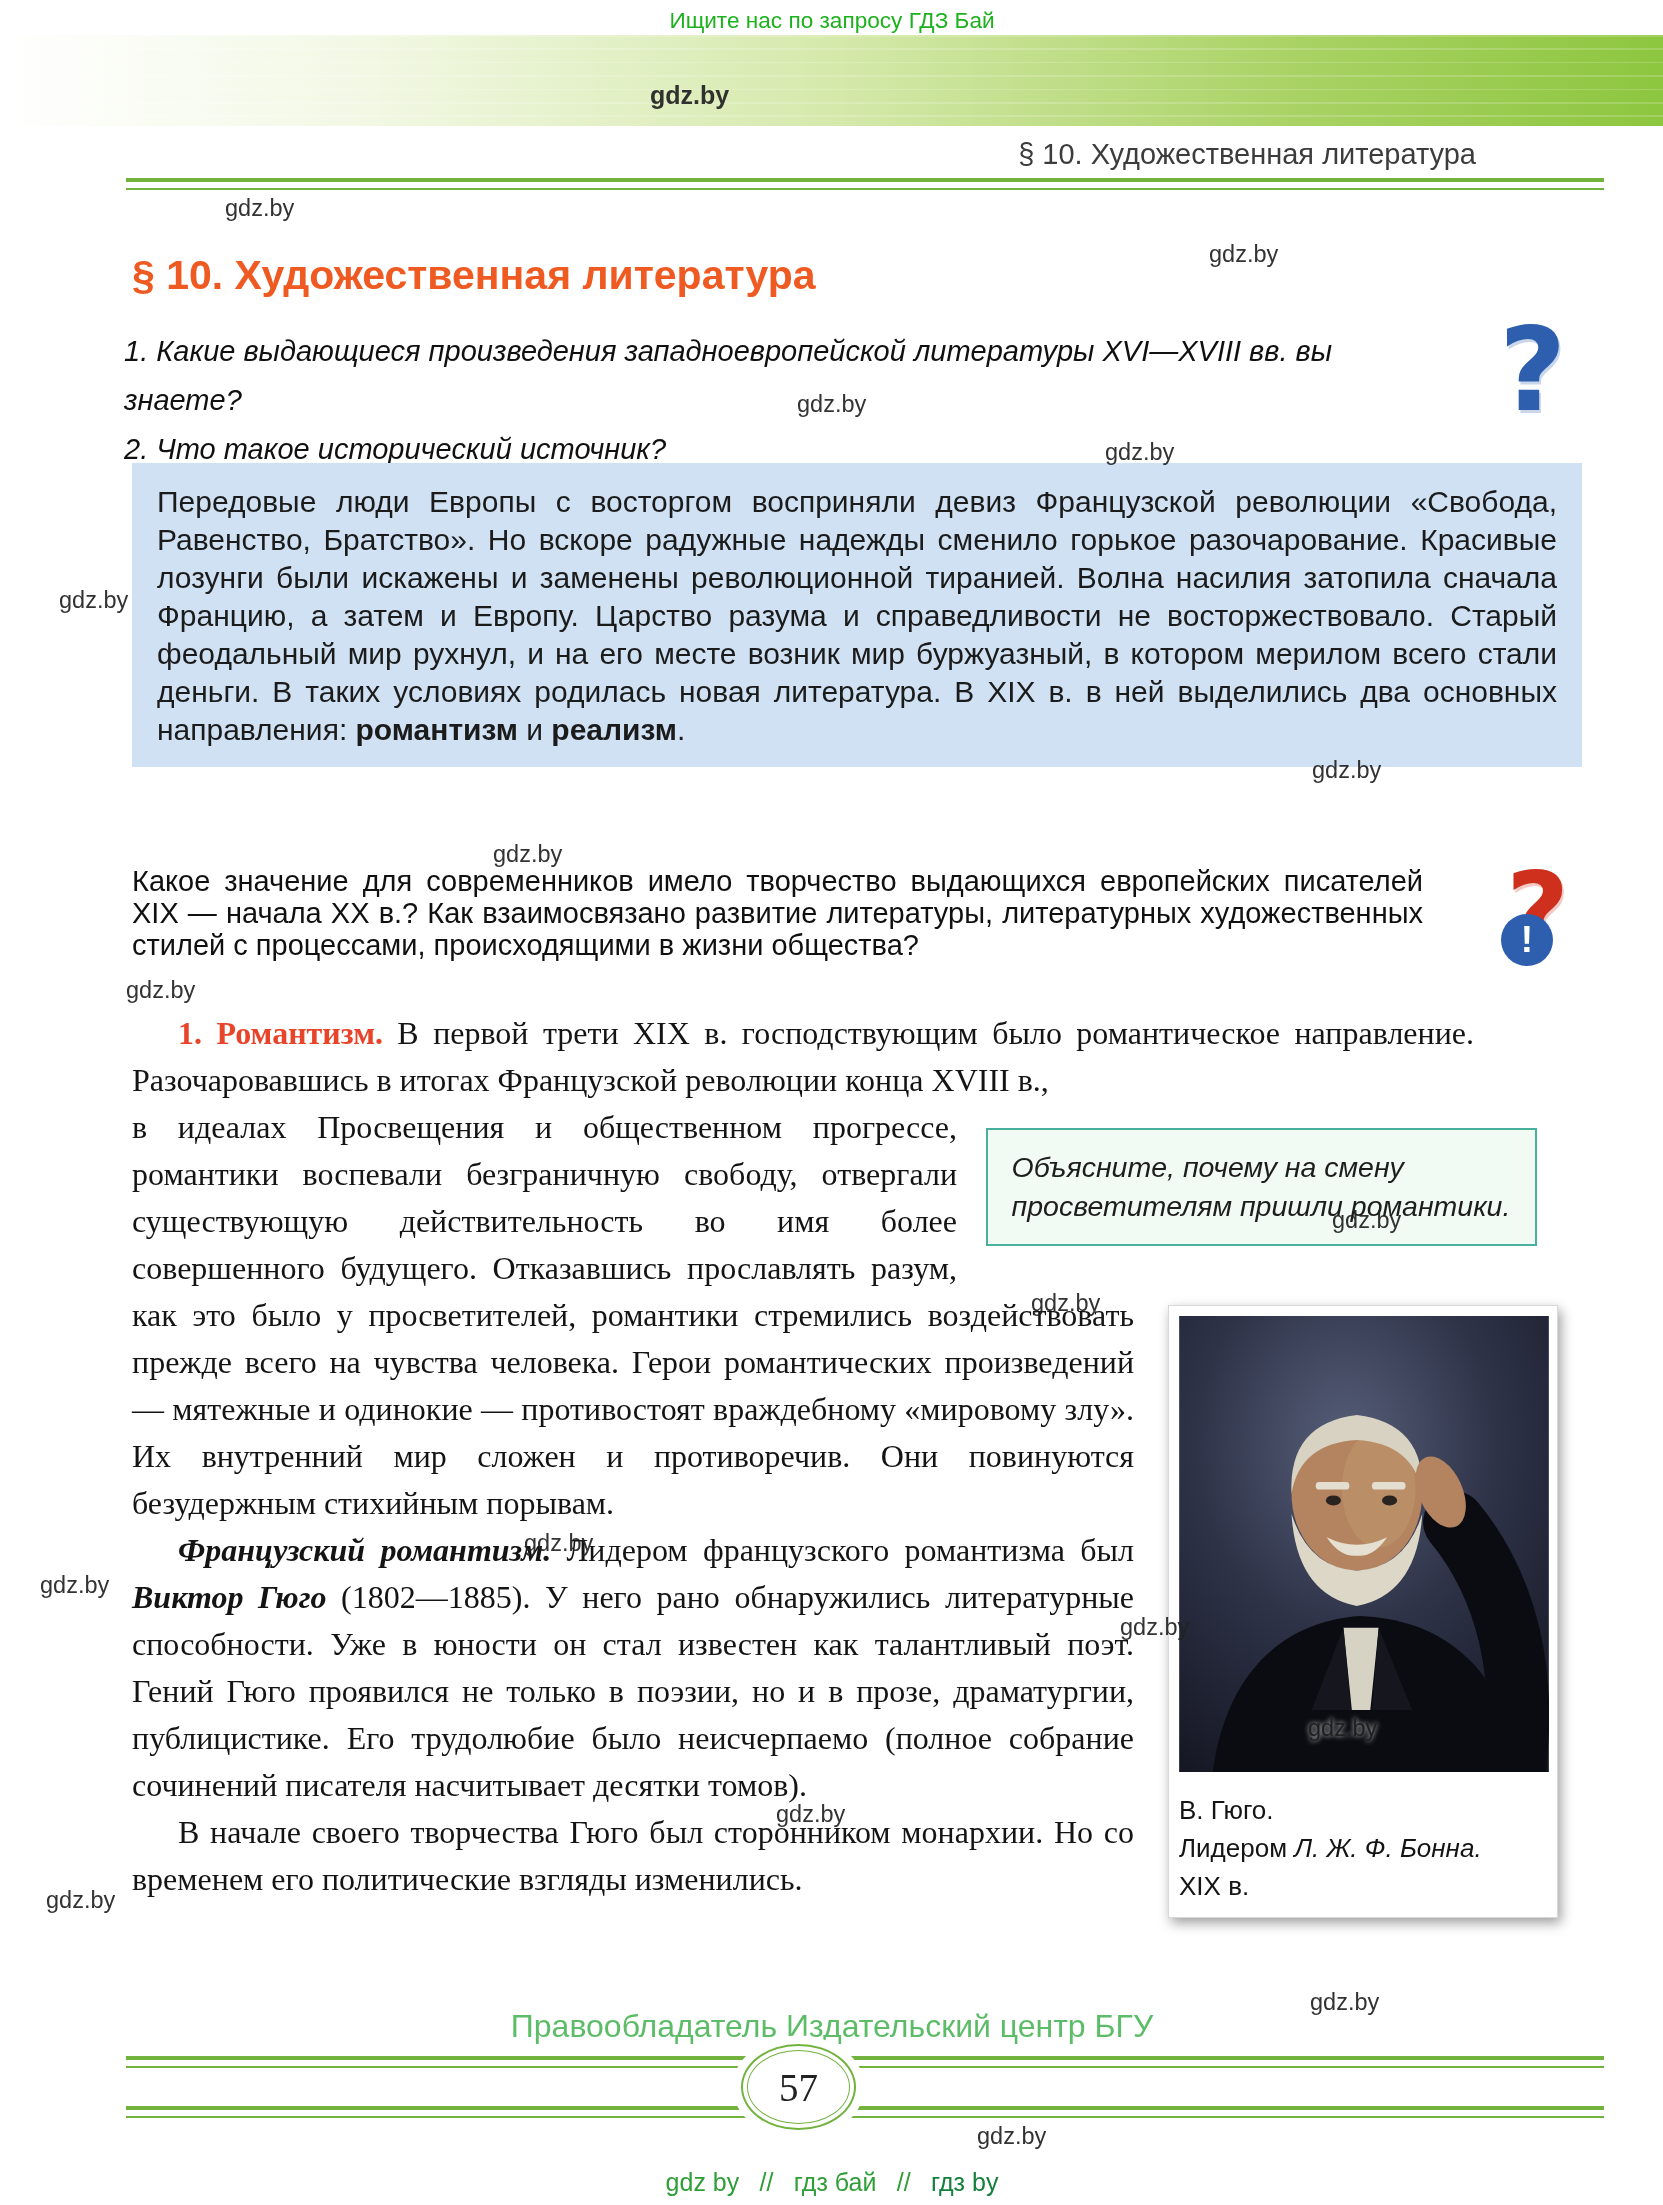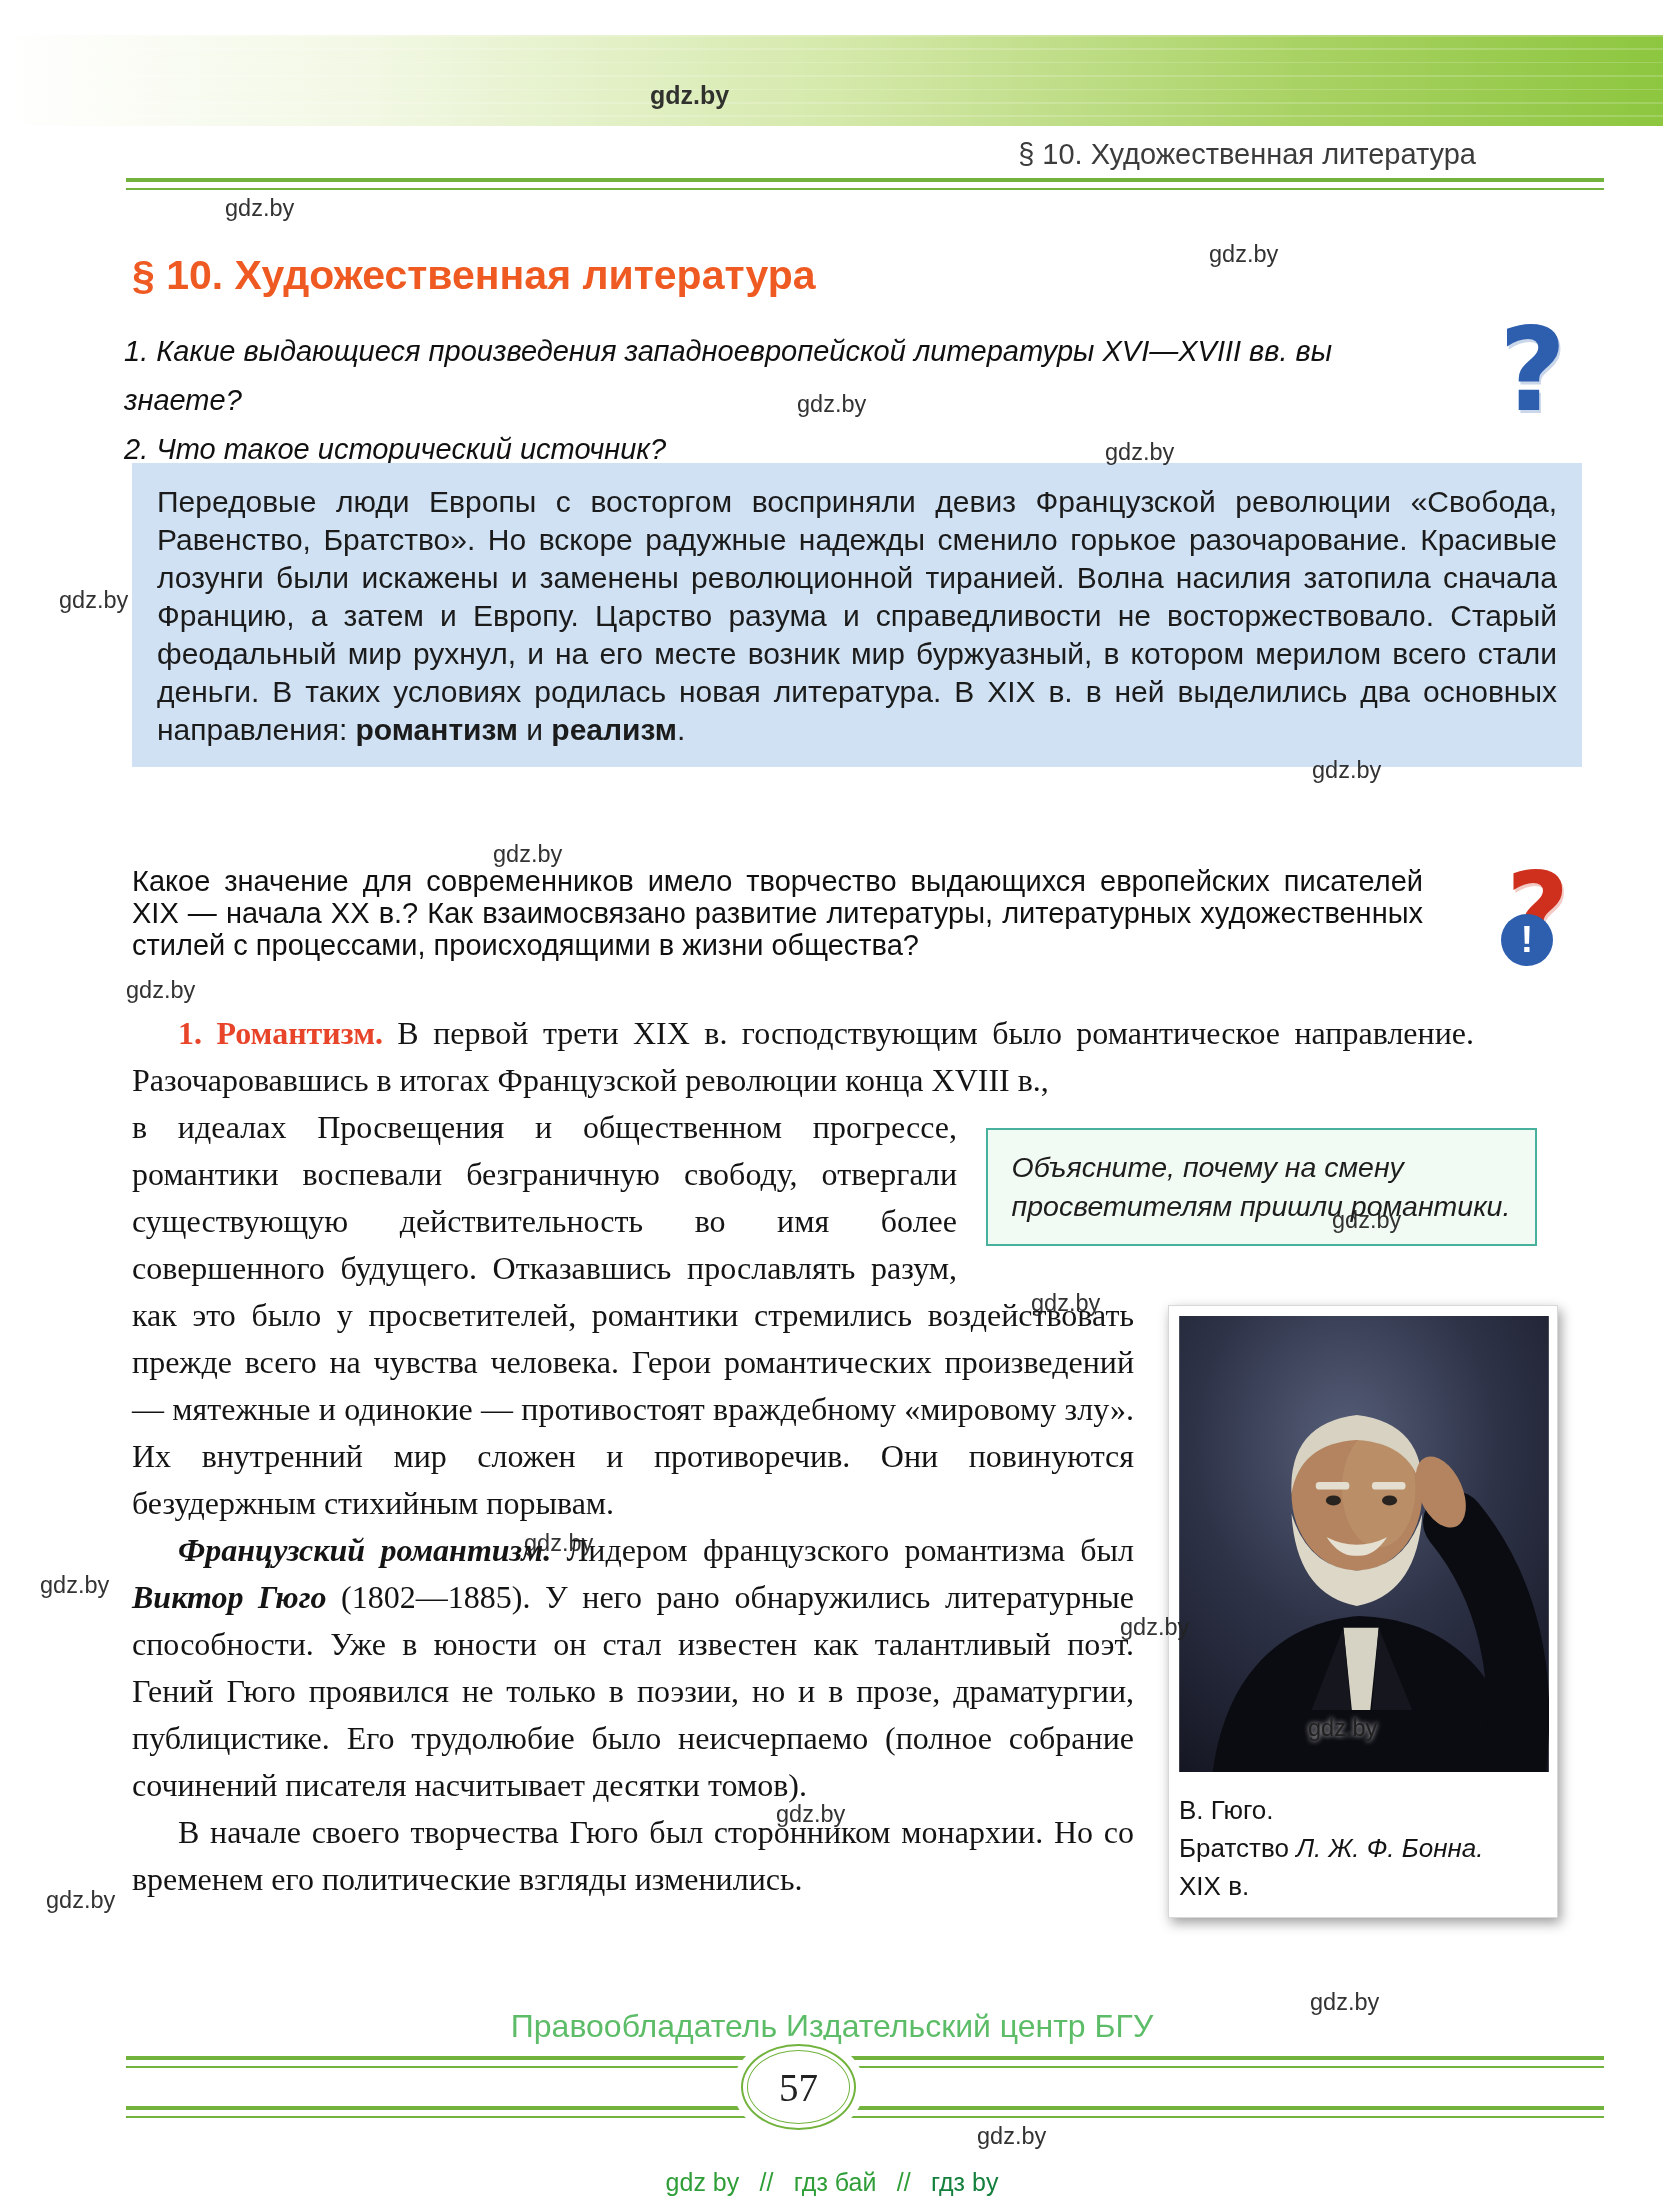--- a/index.html
+++ b/index.html
@@ -83,20 +83,21 @@
   
   .wm{position:absolute;font-size:23.5px;color:#222;opacity:.92;z-index:6;white-space:nowrap;}
   .wm-bar{font-weight:bold;font-size:25px;}
   .wm-light{text-shadow:0 0 5px rgba(255,255,255,.9);}
 </style>
 </head>
 <body>
 
 <div class="page">
 
+  <div class="top-note">Ищите нас по запросу ГДЗ Бай</div>
 
   <div class="top-bar"></div>
 
   <div class="running-head">§ 10. Художественная литература</div>
   <div class="double-rule rule-top"></div>
 
   <h1 class="page-title">§ 10. Художественная литература</h1>
 
   <div class="intro">
     <div>1. Какие выдающиеся произведения западноевропейской литературы XVI—XVIII вв. вы знаете?</div>
@@ -146,21 +147,21 @@
         <ellipse cx="184" cy="220" rx="9" ry="6" fill="#2a2420"></ellipse>
         <ellipse cx="251" cy="220" rx="9" ry="6" fill="#2a2420"></ellipse>
         <path d="M134 236 Q140 332 212 346 Q284 332 290 236 Q270 300 212 304 Q154 300 134 236" fill="#ddd7c8"></path>
         <path d="M176 264 Q212 282 248 264 Q232 288 212 286 Q192 288 176 264" fill="#e6e0d2"></path>
         <g transform="rotate(-24 312 210)">
           <ellipse cx="312" cy="210" rx="26" ry="45" fill="#b3845f"></ellipse>
         </g>
       </svg>
       <figcaption class="fig-caption">
         <div>В. Гюго.</div>
-        <div><span>Братство </span><span class="artist">Л. Ж. Ф. Бонна.</span></div>
+        <div><span>Лидером </span><span class="artist">Л. Ж. Ф. Бонна.</span></div>
         <div>XIX в.</div>
       </figcaption>
     </figure>
 
     <p>в идеалах Просвещения и общественном прогрессе, романтики воспевали безграничную свободу, отвергали существующую действительность во имя более совершенного будущего. Отказавшись прославлять разум, как это было у просветителей, романтики стремились воздействовать прежде всего на чувства человека. Герои романтических произведений — мятежные и одинокие — противостоят враждебному «мировому злу». Их внутренний мир сложен и противоречив. Они повинуются безудержным стихийным порывам.</p>
     <p class="indent"><span class="ital-bold">Французский романтизм.</span><span> Лидером французского романтизма был </span><span class="ital-bold">Виктор Гюго</span><span> (1802—1885). У него рано обнаружились литературные способности. Уже в юности он стал известен как талантливый поэт. Гений Гюго проявился не только в поэзии, но и в прозе, драматургии, публицистике. Его трудолюбие было неисчерпаемо (полное собрание сочинений писателя насчитывает десятки томов).</span></p>
     <p class="indent">В начале своего творчества Гюго был сторонником монархии. Но со временем его политические взгляды изменились.</p>
     <div style="clear:both;"></div>
   </div>
 

